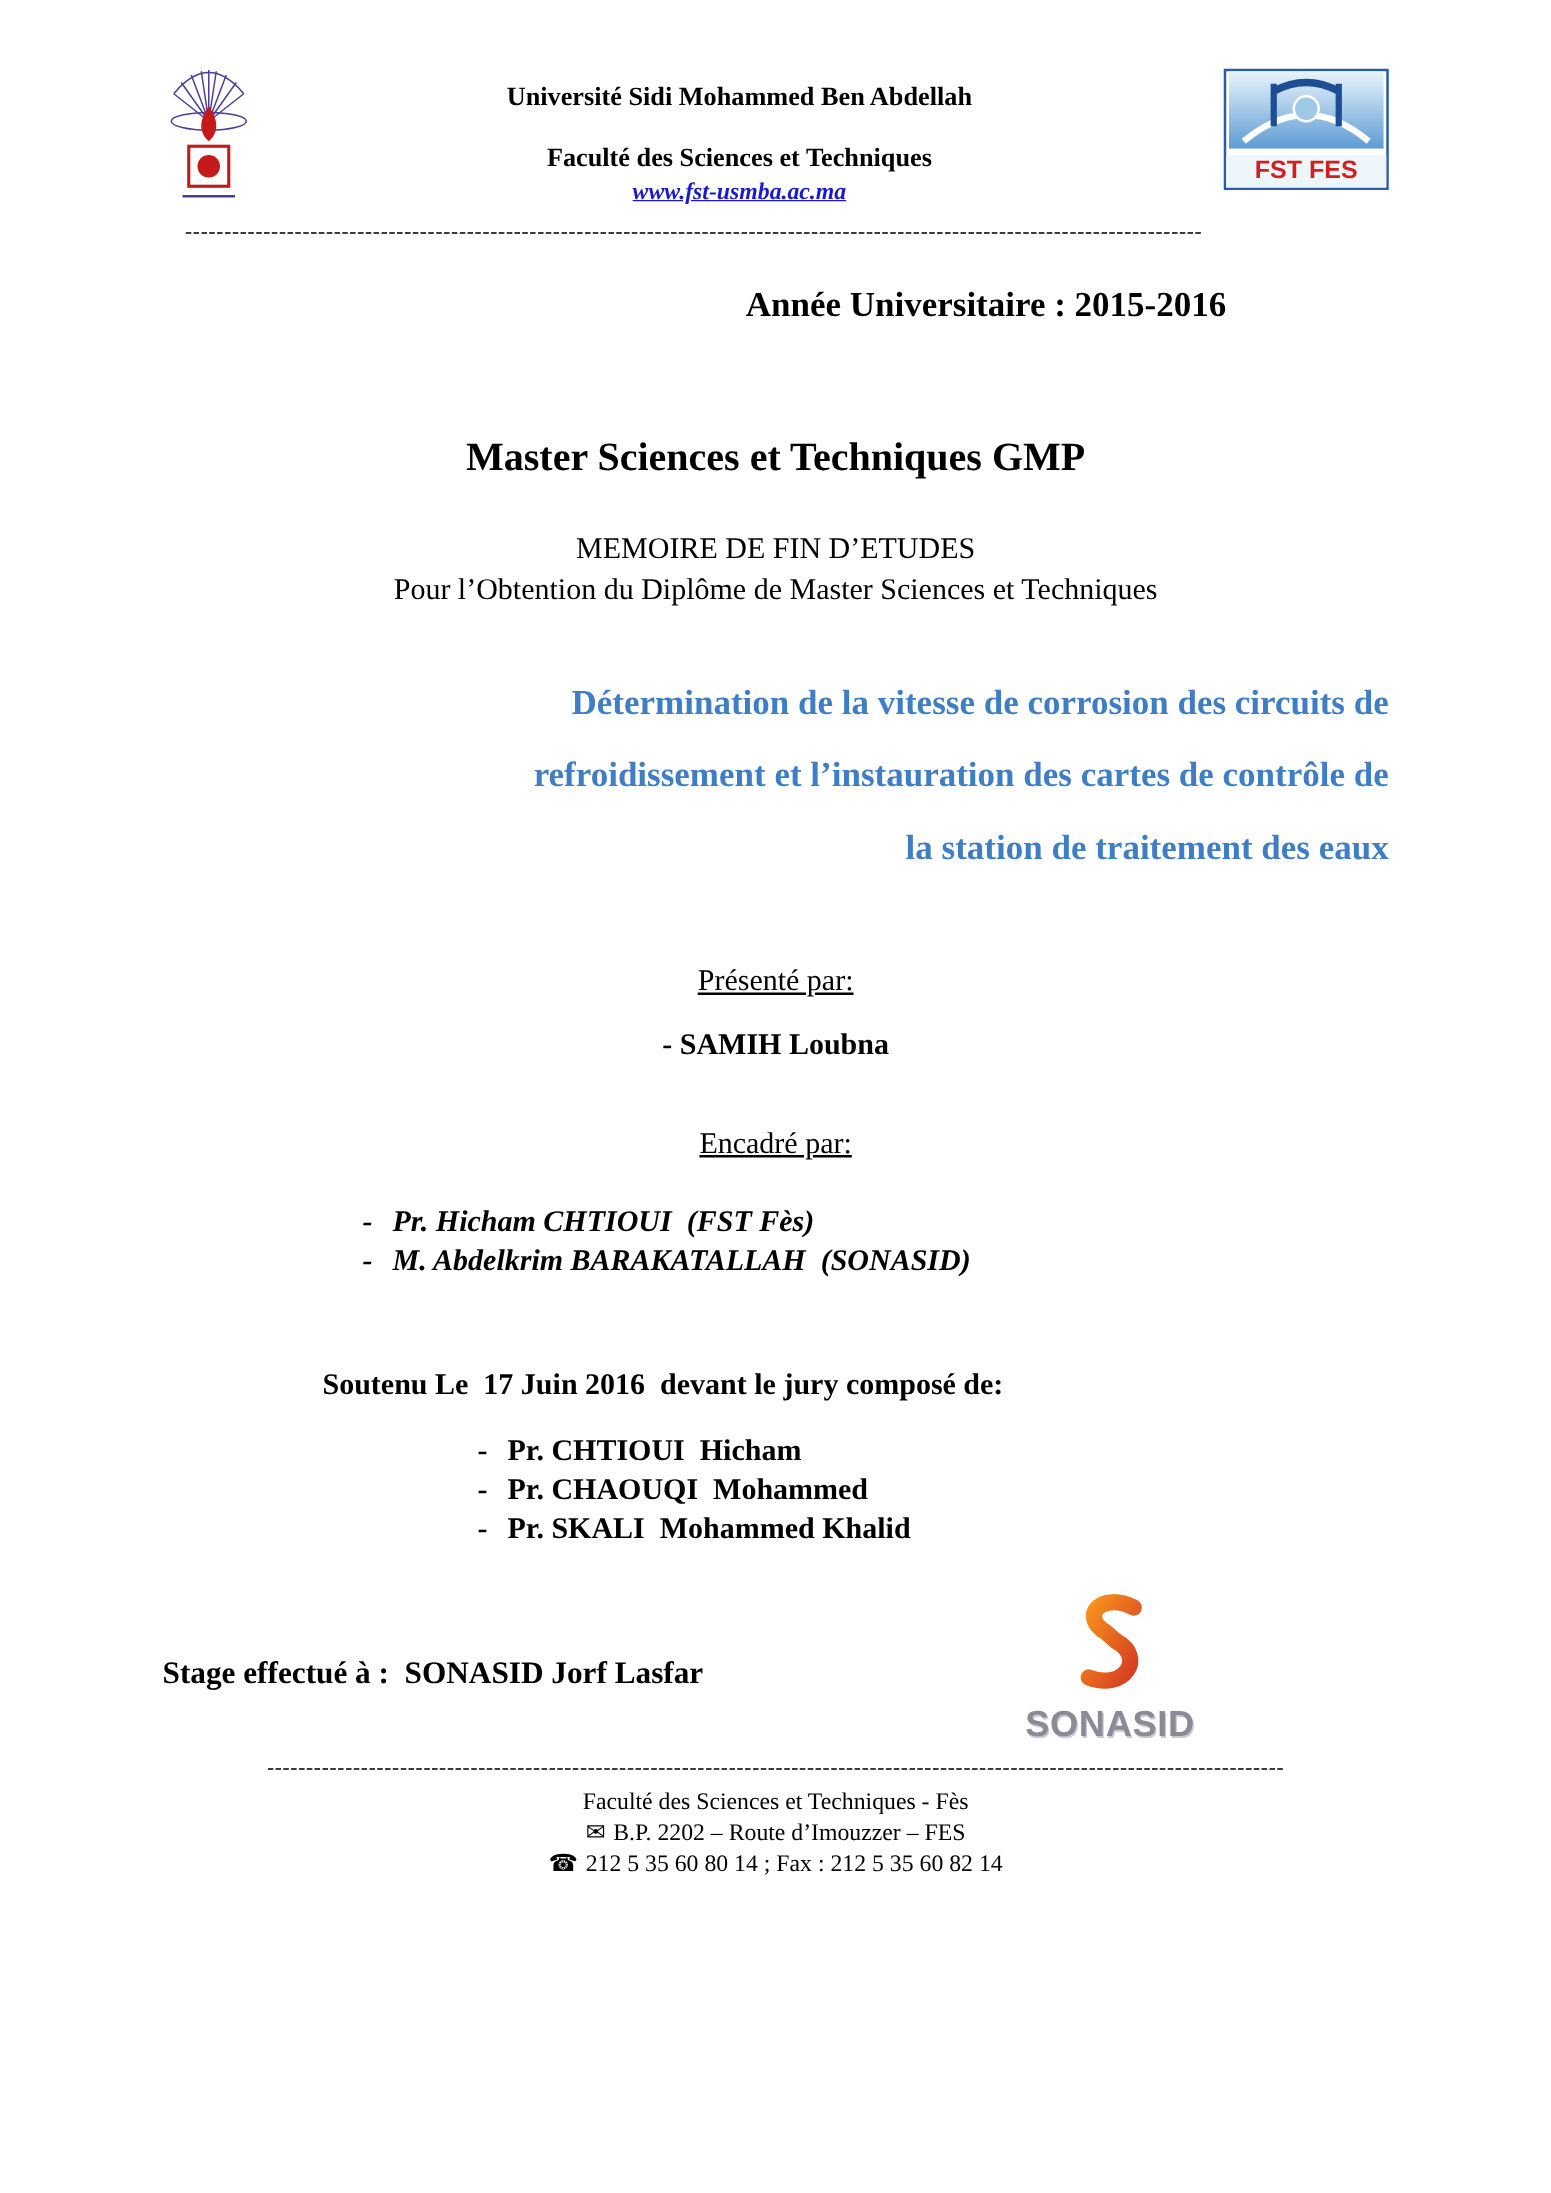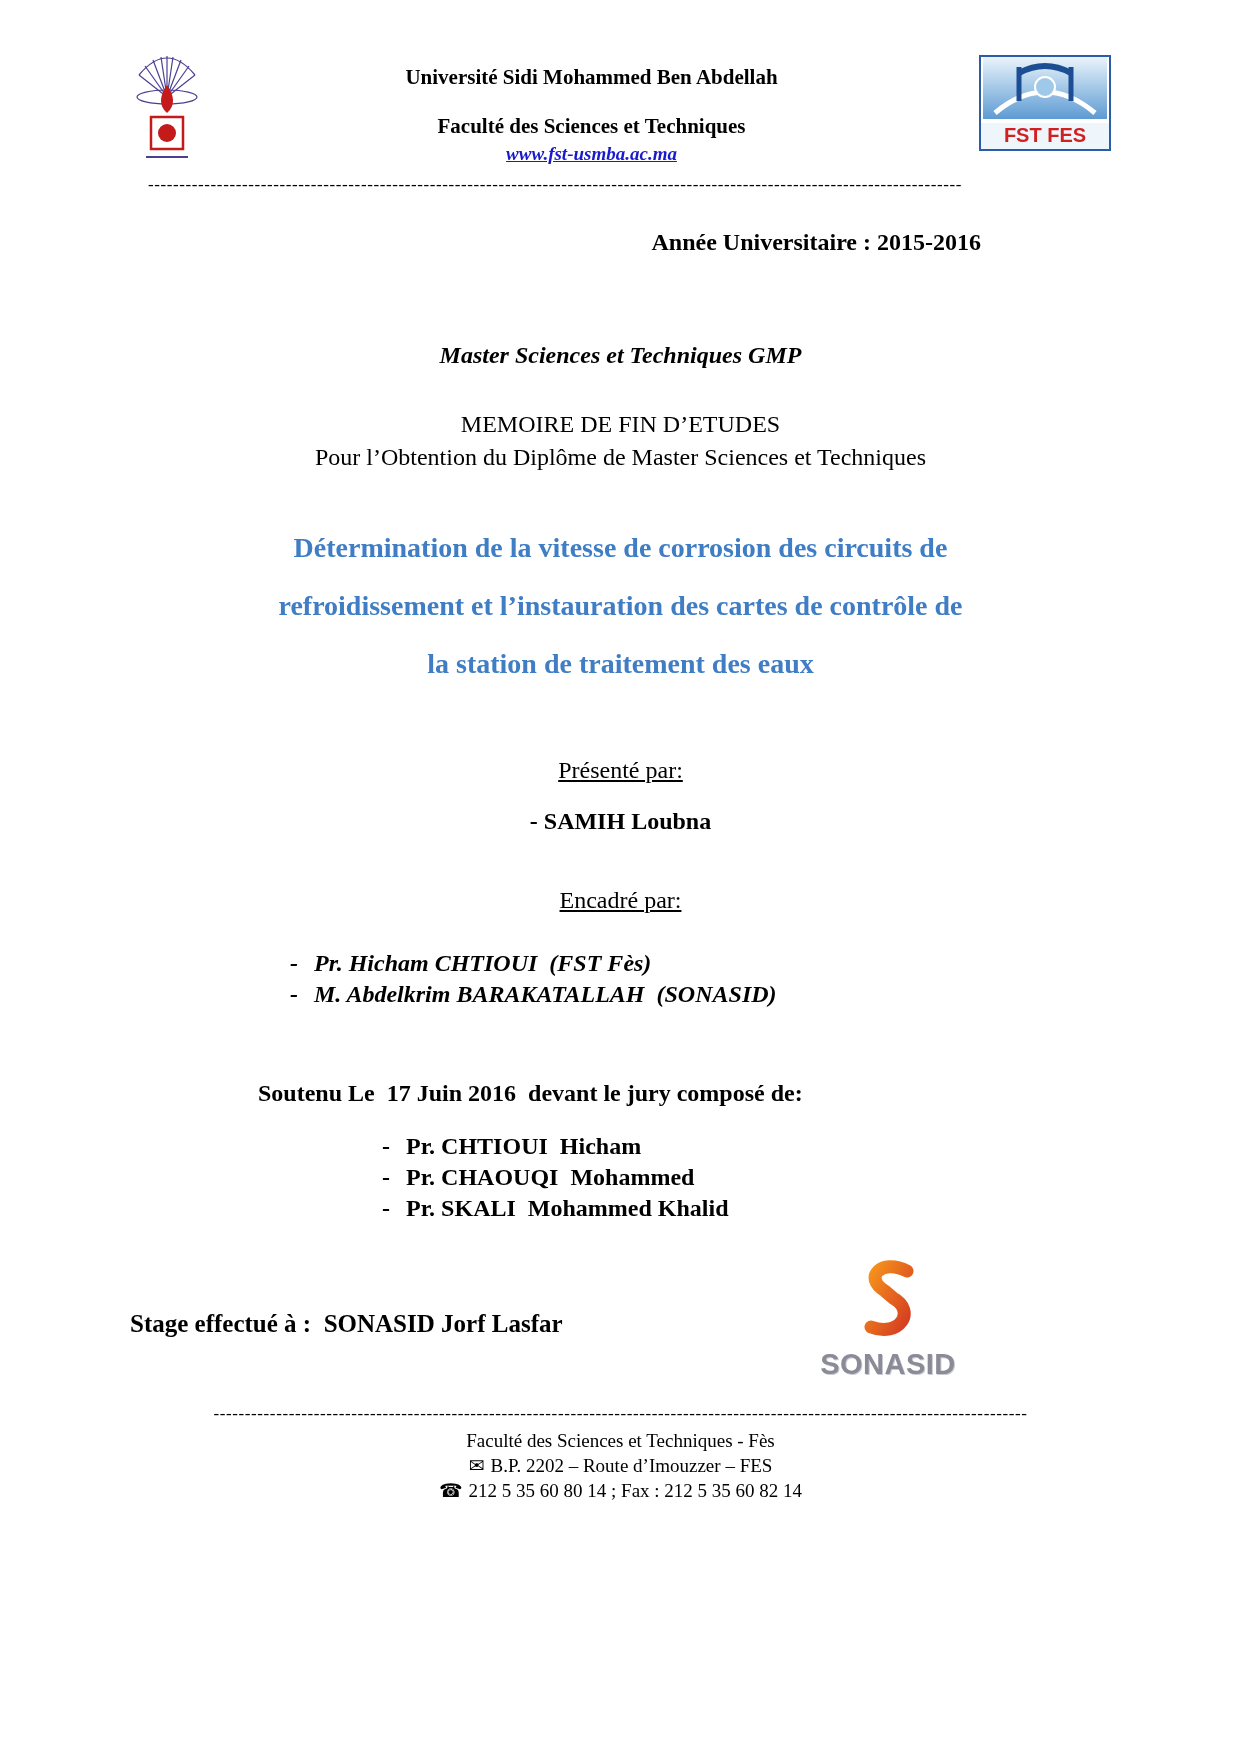--- a/index.html
+++ b/index.html
@@ -53,34 +53,34 @@
     white-space: nowrap;
     overflow: hidden;
     margin-top: 2px;
     margin-left: 18px;
   }
   
   .academic-year {
     margin-top: 34px;
     margin-right: 130px;
     text-align: right;
-    font-size: 24px;
+    font-size: 28px;
     font-weight: bold;
   }
   
   .program { margin-top: 86px; text-align: center; }
-  .program-master { font-size: 24px; font-weight: bold; font-style: italic; }
+  .program-master { font-size: 32px; font-weight: bold; }
   .program-specialty { font-size: 31px; font-weight: bold; margin-top: 4px; }
   
   .memoire { margin-top: 42px; text-align: center; font-size: 24px; }
   .memoire-line2 { margin-top: 6px; }
   
   .thesis-title {
     margin-top: 48px;
-    text-align: center;
+    text-align: right;
     font-size: 28px;
     font-weight: bold;
     color: #3f7dc4;
     line-height: 58px;
   }
   
   .presented-label, .supervised-label {
     text-align: center;
     font-size: 24px;
     font-weight: normal;

